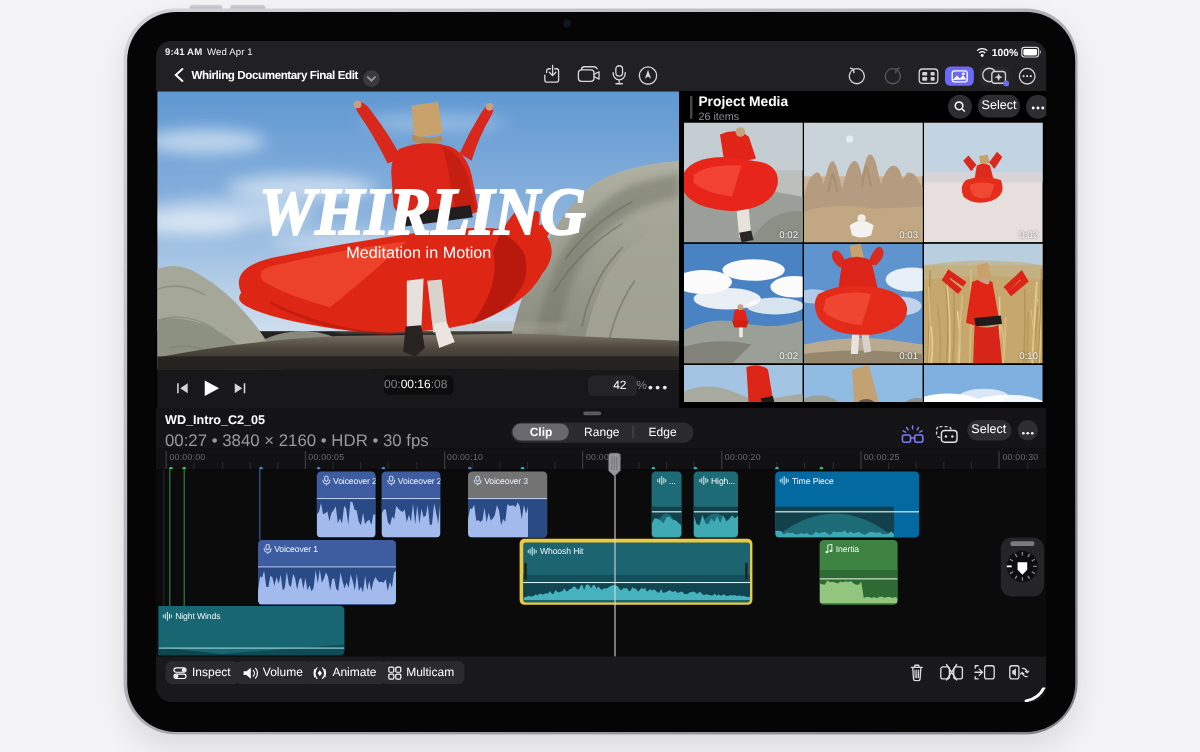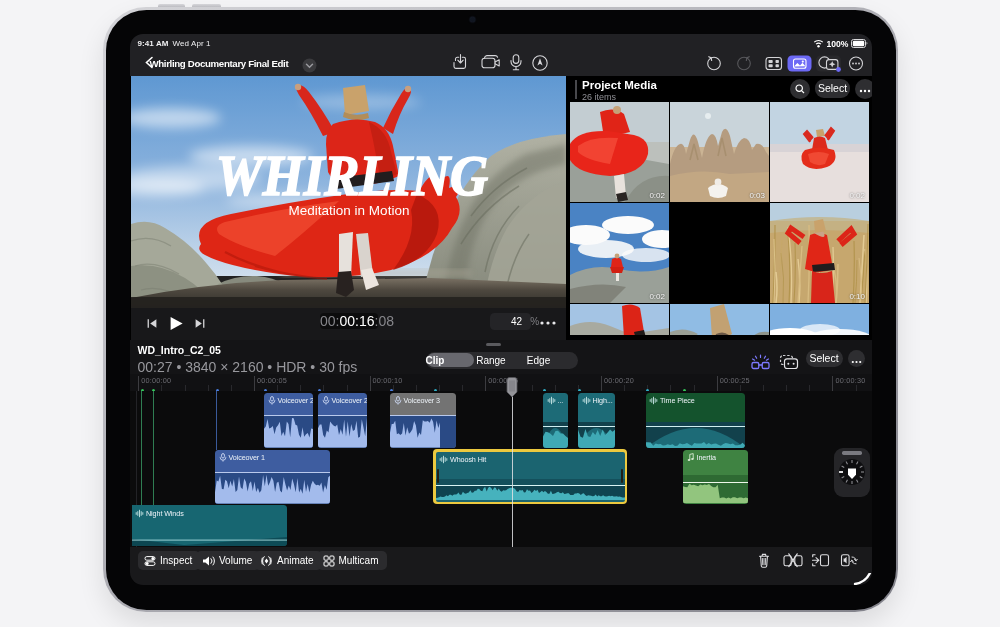--- a/index.html
+++ b/index.html
@@ -22,21 +22,21 @@
 .tlhead{position:absolute;left:0;top:306px;width:742px;height:34px;background:#141416}
 .ruler{position:absolute;left:0;top:340px;width:742px;height:17px;background:#111113}
 .tracks{position:absolute;left:0;top:357px;width:742px;height:156px;background:#0b0b0c}
 .botbar{position:absolute;left:0;top:513px;width:742px;height:38px;background:#19191b}
 .tbtn{position:absolute;top:4px;height:19px;background:#2b2b2e;border-radius:5px;color:#fff;font-size:10px;
  display:flex;align-items:center;gap:4px;padding:0 8px 0 6px}
 .clip{position:absolute;border-radius:3.5px;overflow:hidden}
 .clabel{position:absolute;left:3.5px;top:3px;font-size:7.2px;letter-spacing:-0.1px;color:#eef3f8;white-space:nowrap;display:flex;align-items:center;gap:2px;z-index:3}
 .rlab{position:absolute;top:2px;font-size:7.3px;color:#6c6c72;letter-spacing:.2px}
 .seg{position:absolute;left:296px;top:11.5px;width:152px;height:17px;background:#2b2b2e;border-radius:8.5px;display:flex;align-items:center}
-.seg .s{flex:1;text-align:left;font-size:10px;color:#fff;position:relative;z-index:1}
+.seg .s{flex:1;text-align:center;font-size:10px;color:#fff;position:relative;z-index:1}
 .sel{position:absolute;left:1.5px;top:1.5px;width:47px;height:14px;background:#68686e;border-radius:7px}
 </style></head><body>
 <div class="edgebtn" style="left:158px;top:4px;width:27px;height:6px"></div>
 <div class="edgebtn" style="left:192px;top:4px;width:29px;height:6px"></div>
 <div class="tablet">
     <div class="bezel"></div>
 <div style="position:absolute;left:367px;top:10px;width:5px;height:5px;border-radius:50%;background:#10151f;box-shadow:0 0 2px #2a3550"></div>
 <div class="screen">
 <div class="topbar">
 <span class="status" style="left:8px;font-weight:bold">9:41 AM</span>
@@ -48,21 +48,21 @@
           </g>
           <circle cx="5.5" cy="8.2" r="1.2" fill="#fff"></circle>
           <text x="13.5" y="8.7" fill="#fff" font-size="8.6" font-weight="bold" font-family="Liberation Sans">100%</text>
           <rect x="38.5" y="1.5" width="14" height="8" rx="2" fill="none" stroke="#d9d9db" stroke-width="1"></rect>
           <rect x="39.8" y="2.8" width="11.4" height="5.4" rx="1.2" fill="#fff"></rect>
           <path d="M53.6 3.8 v3 a1.8 1.8 0 0 0 0 -3z" fill="#d9d9db"></path>
         </svg>
 <svg class="abs" style="left:14px;top:22px" width="10" height="13" viewBox="0 0 10 13">
           <path d="M8 1.5 L2.5 6.5 L8 11.5" stroke="#fff" stroke-width="1.6" fill="none" stroke-linecap="round"></path>
         </svg>
-<span class="ttl" style="left:20px">Whirling Documentary Final Edit</span>
+<span class="ttl" style="left:30px">Whirling Documentary Final Edit</span>
 <svg class="abs" style="left:172px;top:24px" width="15" height="15" viewBox="0 0 15 15">
           <circle cx="7.5" cy="7.5" r="7" fill="#3a3a3d"></circle>
           <path d="M4.5 6.2 L7.5 9.2 L10.5 6.2" stroke="#98989d" stroke-width="1.5" fill="none" stroke-linecap="round"></path>
         </svg>
 <svg class="abs" style="left:322px;top:19px" width="96" height="20" viewBox="0 0 96 20">
           <g stroke="#d7d7da" fill="none" stroke-width="1.1" stroke-linecap="round" stroke-linejoin="round">
             <path d="M3.5 7.5 v-1.4 a1.8 1.8 0 0 1 1.8 -1.8 h1.4 M10.3 4.3 h1.4 a1.8 1.8 0 0 1 1.8 1.8 v7.5 a1.8 1.8 0 0 1 -1.8 1.8 h-7.9 a1.8 1.8 0 0 1 -1.8 -1.8 v-4"></path>
             <path d="M8.5 1.5 v8.2 M5.8 7.2 l2.7 2.8 2.7 -2.8"></path>
             <rect x="30" y="5.2" width="13" height="9.6" rx="2.6"></rect>
             <path d="M43 9.0 l4.2 -2.2 v6.2 l-4.2 -2.2 M32.5 5 a2.6 2.6 0 0 1 2.3 -2.4 h8.4 a2.6 2.6 0 0 1 2.4 1.7"></path>
@@ -178,21 +178,21 @@
 <div class="playbar">
 <svg class="abs" style="left:14px;top:8px" width="62" height="15" viewBox="0 0 62 15">
           <g fill="#d5d5d8">
             <path d="M2.6 3.3 v8.4 h1.3 v-8.4 z"></path>
             <path d="M11.4 3.3 L5.2 7.5 l6.2 4.2 z"></path>
             <path d="M59.4 3.3 v8.4 h-1.3 v-8.4 z"></path>
             <path d="M50.6 3.3 L56.8 7.5 l-6.2 4.2 z"></path>
           </g>
           <path d="M25.6 1.0 L37.6 7.5 L25.6 14 z" fill="#fff"></path>
         </svg>
-<div class="abs" style="left:189px;top:5px;width:58px;height:16px;background:#0c0c0d;border-radius:4px;font-size:14px;line-height:16px;text-align:center;color:#86868b">00:<span style="color:#fff">00:16</span>:08</div>
+<div class="abs" style="left:189px;top:5px;width:58px;height:16px;background:#0c0c0d;border-radius:4px;font-size:10px;line-height:16px;text-align:left;color:#86868b">00:<span style="color:#fff">00:16</span>:08</div>
 <div class="abs" style="left:359px;top:5px;width:41px;height:17px;background:#242427;border-radius:4.5px;font-size:10px;line-height:17px;color:#fff"><span style="margin-left:21px">42</span><span style="color:#808085;margin-left:8px">%</span></div>
 <svg class="abs" style="left:408px;top:12px" width="18" height="6" viewBox="0 0 18 6">
           <g fill="#e8e8ea">
             <circle cx="3" cy="3" r="1.6"></circle>
             <circle cx="9" cy="3" r="1.6"></circle>
             <circle cx="15" cy="3" r="1.6"></circle>
           </g>
         </svg>
 </div>
 <div class="panel">
@@ -263,20 +263,40 @@
               <ellipse cx="76" cy="52" rx="24" ry="7" opacity="0.8"></ellipse>
             </g>
             <path d="M0 100 L0 72 Q24 60 48 66 Q76 72 99 64 L99 100 Z" fill="#9aa098"></path>
             <path d="M0 100 L0 86 Q30 78 56 84 L40 100 Z" fill="#7e8077" opacity="0.9"></path>
             <path d="M42 56 q5 -3 9 0 l2 8 q-6 3 -12 0 Z" fill="#e02417"></path>
             <path d="M40 64 l14 0 l-2 6 l-10 0 Z" fill="#d21f12"></path>
             <path d="M46 70 l3 0 l0 8 l-3 0 Z" fill="#ece8e2"></path>
             <circle cx="47" cy="53" r="2.4" fill="#c5a178"></circle>
           </svg>
           <span class="dur">0:02</span>
+        </div>
+        <div class="thumb" style="left:102px;top:127px;width:99px;height:100px">
+          <svg width="99" height="100" viewBox="0 0 99 100" style="position:absolute;left:0;top:0">
+            <rect width="99" height="100" fill="#6094cf"></rect>
+            <g fill="#ffffff" opacity="0.85">
+              <ellipse cx="90" cy="30" rx="22" ry="10"></ellipse>
+              <ellipse cx="80" cy="52" rx="18" ry="8" opacity="0.7"></ellipse>
+              <ellipse cx="8" cy="44" rx="14" ry="6" opacity="0.6"></ellipse>
+            </g>
+            <path d="M0 100 L0 84 Q40 76 70 80 L99 84 L99 100 Z" fill="#b9a98e"></path>
+            <path d="M0 100 L0 92 Q40 86 99 92 L99 100 Z" fill="#94876d"></path>
+            <path d="M38 2 l9 -2 l3 12 l-10 2 Z" fill="#c9a26b"></path>
+            <path d="M30 20 q-9 -7 -6 -13 q3 -4 8 3 l5 9 M60 18 q9 -8 5 -14 q-3 -4 -8 4 l-4 9" fill="#d92a1f"></path>
+            <path d="M32 14 q12 -6 24 0 l6 26 l-34 2 Z" fill="#dc2518"></path>
+            <path d="M12 42 Q30 32 58 36 Q84 40 86 54 Q86 72 56 76 Q24 78 12 62 Q6 50 12 42 Z" fill="#e42b1a"></path>
+            <path d="M18 46 Q34 38 56 42 L48 68 Q26 66 16 56 Z" fill="#f2503a" opacity="0.75"></path>
+            <path d="M40 76 l6 0 l-1 16 l-6 0 Z" fill="#e8e3de"></path>
+            <path d="M48 76 l6 0 l2 14 l-6 1 Z" fill="#d8d2cc"></path>
+          </svg>
+          <span class="dur">0:01</span>
         </div>
         <div class="thumb" style="left:202px;top:127px;width:99px;height:100px">
           <svg width="99" height="100" viewBox="0 0 99 100" style="position:absolute;left:0;top:0">
             <rect width="99" height="100" fill="#c6a76e"></rect>
             <rect width="99" height="18" fill="#b9cfdf"></rect>
             <path d="M0 18 Q50 10 99 18 L99 30 Q50 24 0 30 Z" fill="#c3b488" opacity="0.8"></path>
             <path d="M24 100 q2 -30 1 -60" stroke="#b3954f" stroke-width="1.1" fill="none"></path>
             <path d="M6 100 q2 -15 0 -31" stroke="#e3cb94" stroke-width="1.5" fill="none"></path>
             <path d="M19 100 q2 -35 -1 -69" stroke="#b3954f" stroke-width="1.2" fill="none"></path>
             <path d="M85 100 q2 -21 2 -43" stroke="#b3954f" stroke-width="0.9" fill="none"></path>
@@ -504,21 +524,21 @@
                 <path d="M4.5 1.2 v6.6 M2.8 2.6 v3.8 M6.2 2.6 v3.8 M1.2 3.6 v1.8 M7.8 3.6 v1.8"></path>
               </g>
             </svg>
             <span>High...</span>
           </div>
           <div class="abs" style="left:0;top:33px;width:100%;height:1.5px;background:#cfeef0;z-index:2"></div>
           <div class="abs" style="left:0;top:35px;width:100%;height:20px"><svg width="37" height="20" viewBox="0 0 37 20">
               <polygon points="0,20 0.0,1.4 2.5,8.7 4.9,9.8 7.4,1.0 9.9,8.3 12.3,8.9 14.8,4.1 17.3,6.9 19.7,2.0 22.2,7.9 24.7,1.4 27.1,7.1 29.6,4.6 32.1,1.6 34.5,3.8 37.0,1.7 37,20" fill="#3fa9b4"></polygon>
             </svg></div>
         </div>
-        <div class="clip" style="left:516px;top:1.5px;width:99px;height:55px;background:#14532d">
+        <div class="clip" style="left:516px;top:1.5px;width:120px;height:55px;background:#0369a1">
           <svg class="abs" style="left:0;top:29px" width="99" height="26" viewBox="0 0 99 26">
             <rect width="99" height="26" fill="#12414c"></rect>
             <path d="M0 26 Q 50 -14 99 26 Z" fill="#1d6b77"></path>
           </svg>
           <div class="clabel">
             <svg width="9" height="9" viewBox="0 0 9 9">
               <g stroke="#c8e6e6" stroke-width="0.9" fill="none" stroke-linecap="round">
                 <path d="M4.5 1.2 v6.6 M2.8 2.6 v3.8 M6.2 2.6 v3.8 M1.2 3.6 v1.8 M7.8 3.6 v1.8"></path>
               </g>
             </svg>

